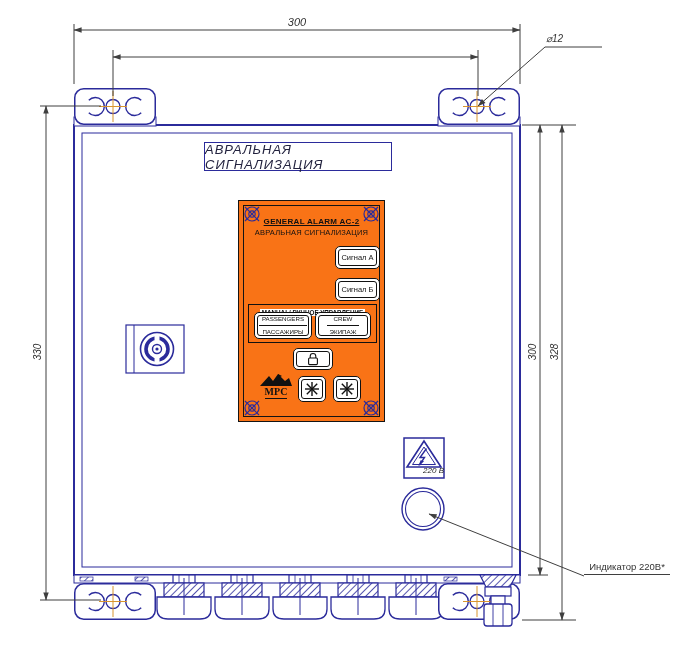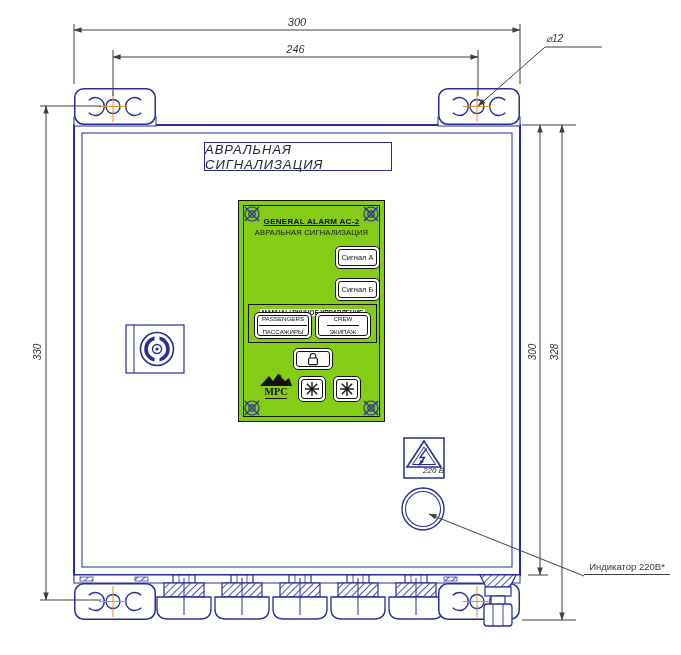--- a/index.html
+++ b/index.html
@@ -7,21 +7,21 @@
           font-family:"Liberation Sans",sans-serif;padding-left:8px;}
   #lineart{position:absolute;left:0;top:0;}
   .txt{position:absolute;color:#333;font-style:italic;}
   .dimtop{width:446px;text-align:center;font-size:11px;}
   .vdim{width:40px;height:12px;transform:rotate(-90deg);transform-origin:center;
         text-align:center;font-size:10px;color:#333;font-style:italic;position:absolute;}
   #title-plate{position:absolute;left:204px;top:142px;width:186px;height:27px;
         border:1.5px solid #2b2b9b;display:flex;align-items:center;justify-content:center;
         font-style:italic;font-size:13px;letter-spacing:1px;color:#23233f;background:#fff;}
   #panel{position:absolute;left:238px;top:200px;width:145px;height:220px;
-        border:1.6px solid #141414;background:#84cc16;}
+        border:1.6px solid #141414;background:#f97316;}
   #panel .inner{position:absolute;inset:4px;border:1px solid #141414;pointer-events:none;}
   .screw{position:absolute;width:22px;height:22px;}
   .ptitle{position:absolute;left:0;width:100%;text-align:center;color:#111;}
   #p-title-en{top:16px;font-size:8px;font-weight:bold;text-decoration:underline;letter-spacing:.3px;}
   #p-title-ru{top:27px;font-size:7.5px;letter-spacing:.2px;}
   .dbtn{position:absolute;border:1.4px solid #111;border-radius:5px;background:#fff;
         display:flex;align-items:center;justify-content:center;flex-direction:column;}
   .dbtn::before{content:"";position:absolute;inset:1.6px;border:.9px solid #111;border-radius:3px;}
   .sigbtn{font-size:7.5px;color:#111;margin-left:44px;}
   #group-manual{position:absolute;left:9px;top:103px;width:127px;height:37px;border:1px solid #111;}
@@ -143,21 +143,20 @@
     <line x1="522" y1="125" x2="576" y2="125"></line>
     <line x1="528" y1="575" x2="548" y2="575"></line>
     <line x1="522" y1="620" x2="576" y2="620"></line>
     <line x1="540" y1="125" x2="540" y2="575" marker-start="url(#arr)" marker-end="url(#arr)"></line>
     <line x1="562" y1="125" x2="562" y2="620" marker-start="url(#arr)" marker-end="url(#arr)"></line>
     <line x1="429" y1="514" x2="584" y2="576" marker-start="url(#arr)"></line>
   </g>
 </svg>
 
 <div class="txt dimtop" style="left:74px;top:16px;">300</div>
-<div class="txt" style="left:113px;top:43px;width:365px;text-align:center;font-size:11px;">246</div>
 <div class="txt" id="dia12">⌀12</div>
 <div class="vdim" style="left:18px;top:346px;">330</div>
 <div class="vdim" style="left:513px;top:346px;">300</div>
 <div class="vdim" style="left:535px;top:346px;">328</div>
 <div id="note-indicator">Индикатор 220В*</div>
 <div id="v220">220 В</div>
 
 <div id="title-plate">АВРАЛЬНАЯ СИГНАЛИЗАЦИЯ</div>
 
 <div id="panel">

